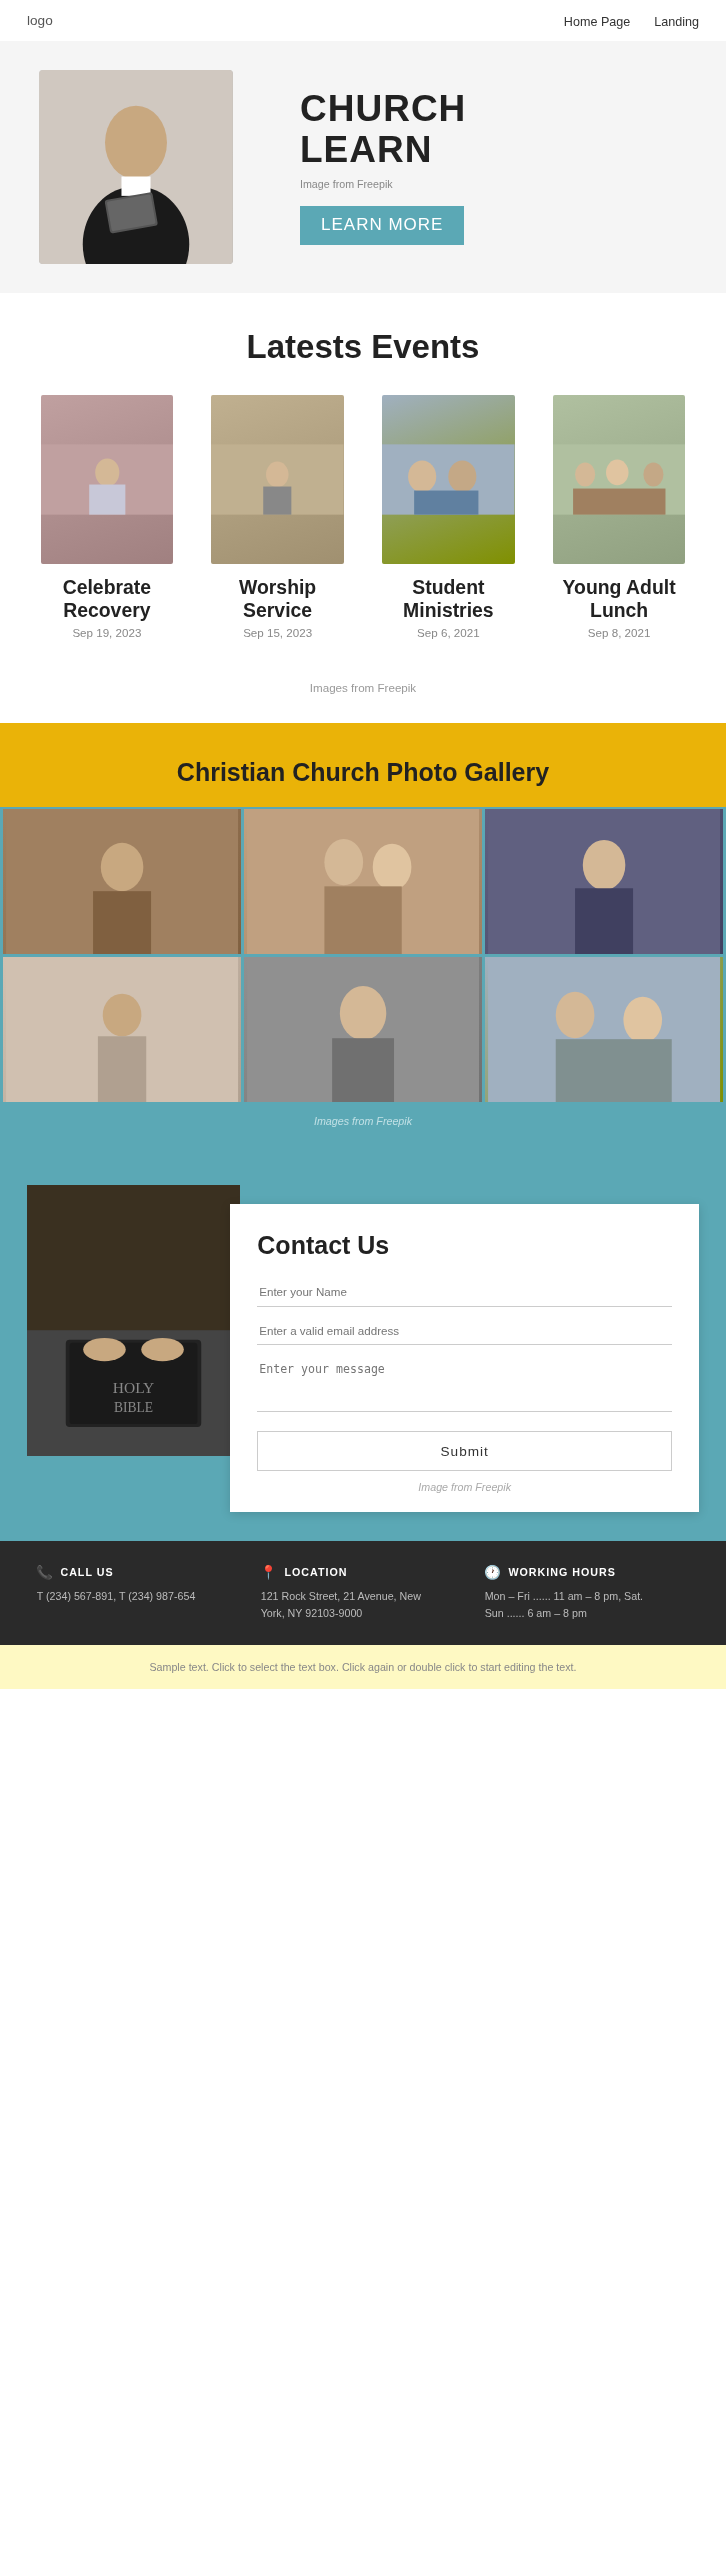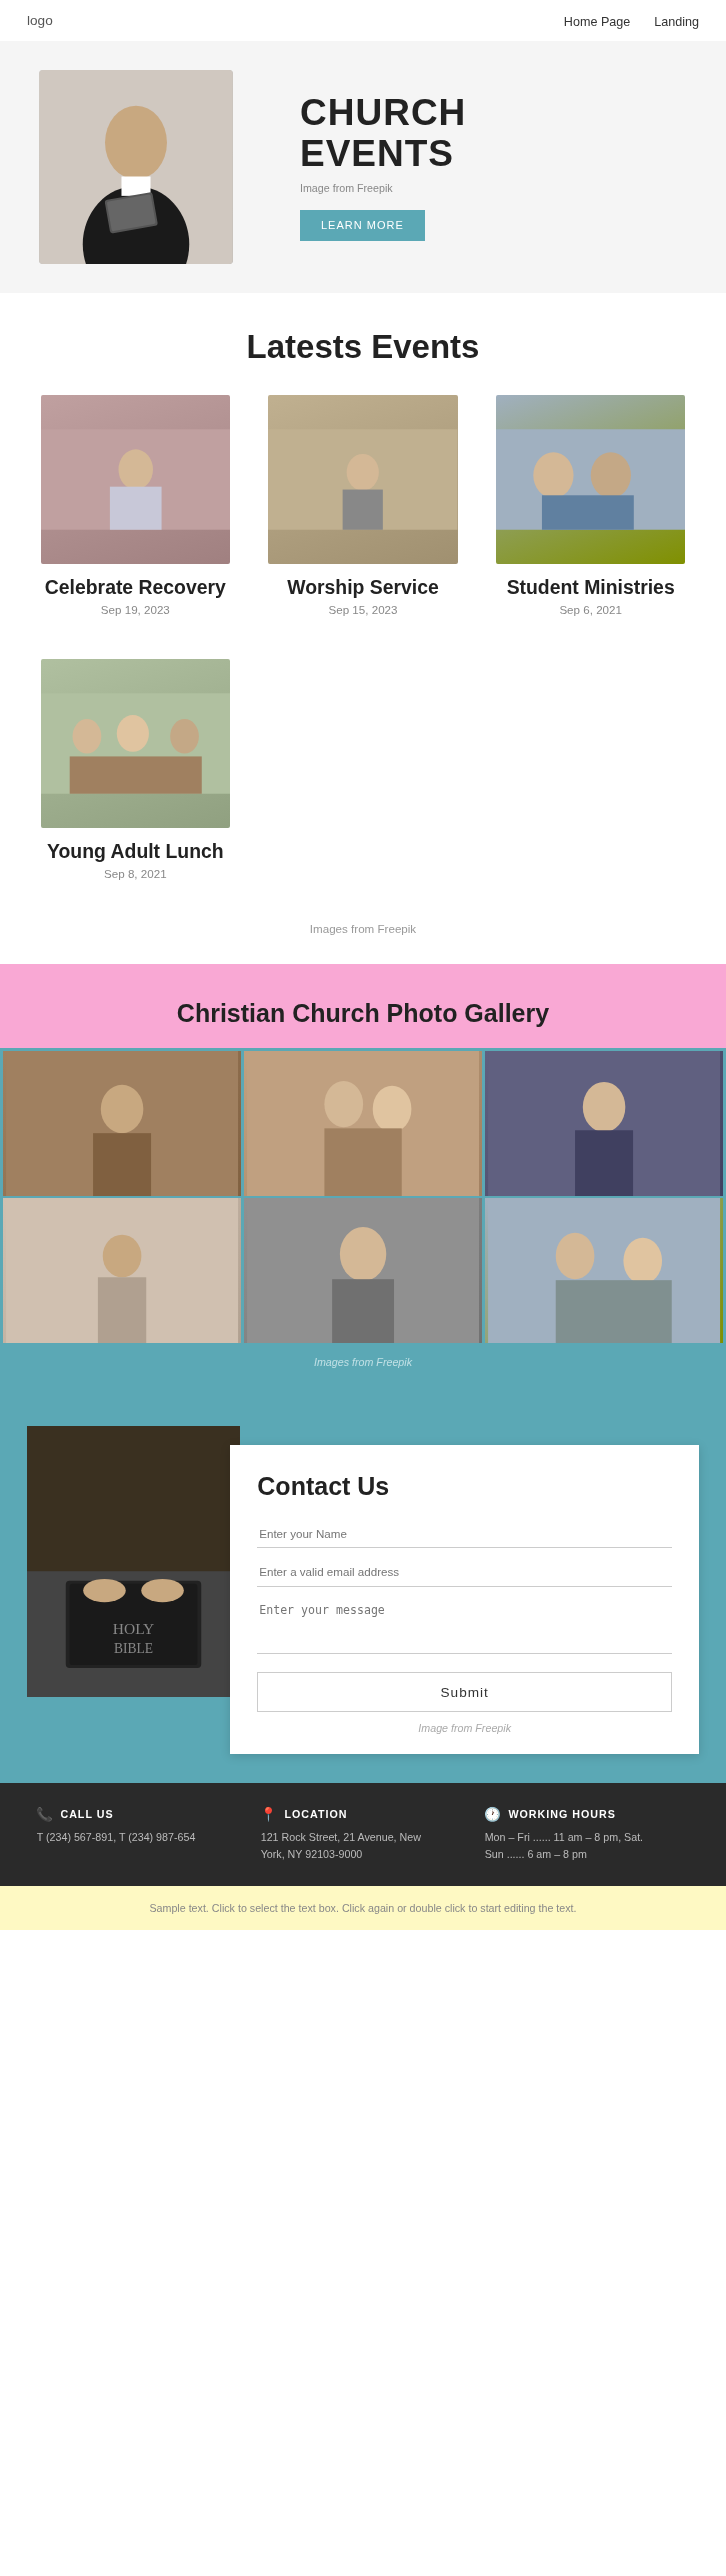--- a/index.html
+++ b/index.html
@@ -24,33 +24,33 @@
       width: 194px; height: 194px; flex-shrink: 0;
       background: linear-gradient(135deg, #ccc 0%, #aaa 100%);
       border-radius: 3.9px; position: relative; overflow: hidden;
     }
     .hero-content { margin-left: 39px; }
     .hero-title { font-size: 37px; font-weight: 900; line-height: 1.1; color: #222; letter-spacing: 1px; }
     .hero-subtitle { font-size: 10.7px; color: #888; margin-top: 7.7px; }
     .learn-more-btn {
       display: inline-block; margin-top: 15.5px;
       background: #5ba8b5; color: #fff; border: none;
-      padding: 9.7px 21px; font-size: 11px; letter-spacing: 1px;
+      padding: 9.7px 21px; font-size: 17px; letter-spacing: 1px;
       cursor: pointer; text-transform: uppercase;
     }
 
     
     .section-title {
       text-align: center; font-size: 33px; font-weight: 700;
       color: #222; padding: 35px 19.4px 19.4px;
     }
 
     
     .events-grid {
-      display: grid; grid-template-columns: 1fr 1fr 1fr;
+      display: grid; grid-template-columns: 1fr 1fr 1fr 1fr;
       gap: 11px; padding: 0 27px 9.7px;
     }
     .event-card { padding: 9.7px 13.6px 23px; }
     .event-card img, .event-img {
       width: 100%; height: 169px; object-fit: cover; display: block;
     }
     .event-img {
       background: #bbb; border-radius: 1.9px;
     }
     .event-name {
@@ -60,21 +60,21 @@
     .event-date {
       font-size: 11.6px; color: #888; text-align: center; margin-top: 3.9px;
     }
 
     .images-from { text-align: center; font-size: 11.6px; color: #999; padding: 9.7px 0 29px; }
 
     
     .gallery-section { background: #5ba8b5; padding-bottom: 29px; }
     .gallery-title {
       text-align: center; font-size: 25px; font-weight: 700;
-      color: #222; padding: 35px 19.4px 19.4px; background: #f9a8d4;
+      color: #222; padding: 35px 19.4px 19.4px; background: #eab308;
     }
     .gallery-grid {
       display: grid; grid-template-columns: 1fr 1fr 1fr;
       gap: 2.9px; padding: 2.9px;
     }
     .gallery-img-placeholder {
       width: 100%; height: 145px; overflow: hidden;
     }
     .gallery-caption { text-align: center; font-size: 10.7px; color: #c0e0e5; padding: 9.7px 0 0; font-style: italic; }
 
@@ -169,21 +169,21 @@
 
       <rect x="85" y="110" width="30" height="20" fill="#fff"></rect>
 
       <rect x="70" y="130" width="50" height="35" rx="3" fill="#555" transform="rotate(-10 95 147)"></rect>
       <rect x="72" y="132" width="46" height="31" rx="2" fill="#666" transform="rotate(-10 95 147)"></rect>
     </svg>
   </div>
   <div class="hero-content">
     <div class="hero-title">
       <span>CHURCH</span><br>
-      <span>EVENTS</span>
+      <span>LEARN</span>
     </div>
     <div class="hero-subtitle">
       <span>Image from Freepik</span>
     </div>
     <button class="learn-more-btn">LEARN MORE</button>
   </div>
 </section>
 
 <section>
   <h2 class="section-title">Latests Events</h2>

